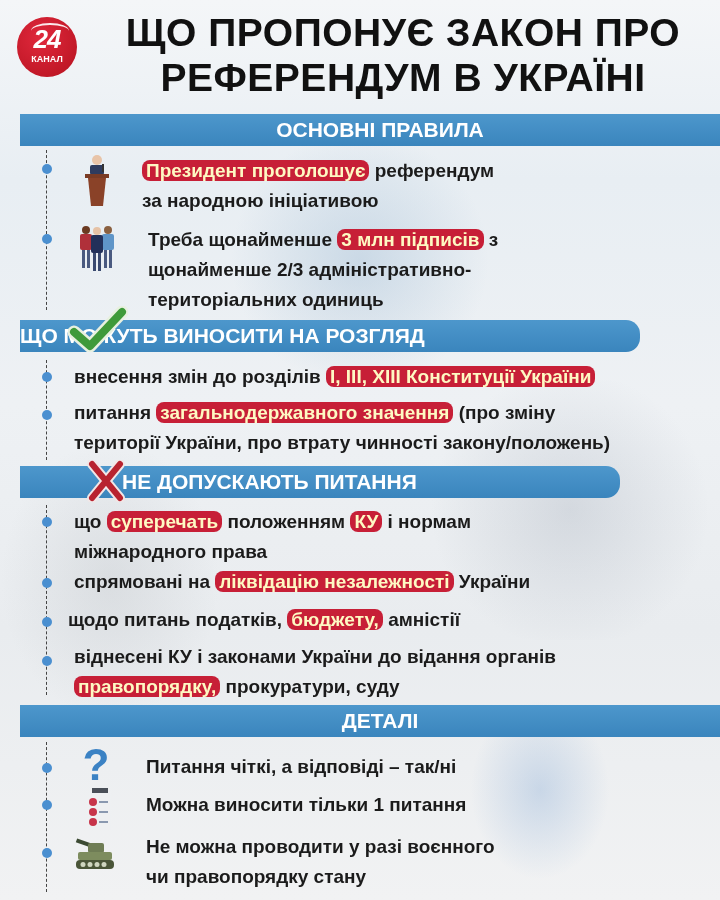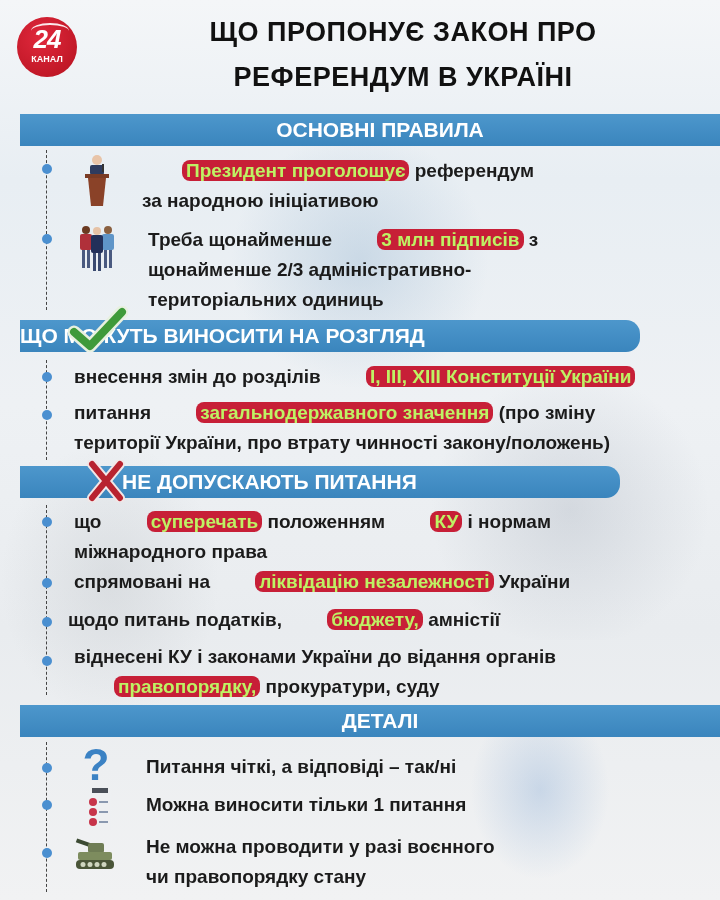--- a/index.html
+++ b/index.html
@@ -22,34 +22,34 @@
   .logo {
     position: absolute; left: 17px; top: 17px; width: 60px; height: 60px; border-radius: 50%;
     background: radial-gradient(circle at 40% 35%, #e0283c, #b5121f);
     color: #fff; text-align: center;
   }
   .logo .num { display:block; font-weight: 700; font-style: italic; font-size: 26px; line-height: 26px; margin-top: 9px; letter-spacing: -1px; }
   .logo .sub { display:block; font-weight: 700; font-size: 9px; line-height: 10px; margin-top: 2px; }
   .logo .arc { position:absolute; left: 14px; top: 6px; width: 38px; height: 16px; border-top: 2px solid rgba(255,255,255,0.9); border-radius: 50% 50% 0 0; }
   .title {
     position: absolute; left: 98px; top: 10px; width: 610px;
-    font-weight: 700; font-size: 27px; line-height: 45px; letter-spacing: 0.5px;
+    font-weight: 700; font-size: 39px; line-height: 45px; letter-spacing: 0.5px;
     color: #111; text-align: center; font-stretch: condensed;
   }
   .title span { display: block; }
 
   .banner {
     position: absolute; left: 0; width: 720px; height: 32px;
     background: linear-gradient(180deg, #4d97cc, #3a85bd);
     color: #fff; font-weight: 700; font-size: 21px; text-align: center; line-height: 32px; margin-left: 20px;
   }
   .banner.pill { border-radius: 0 14px 14px 0; }
 
   .item { position: absolute; font-weight: 700; font-size: 19px; line-height: 30px; color: #1b1b1b; }
-  .hl { background: #c71f37; color: #bef264; border-radius: 8px; padding: 0 4px; margin-left: 40px; }
+  .hl { background: #c71f37; color: #fef9c3; border-radius: 8px; padding: 0 4px; }
   .dot { position: absolute; width: 10px; height: 10px; border-radius: 50%; background: #4a8fd0; }
   .vline { position: absolute; left: 46px; width: 0; border-left: 1.5px dashed #444; }
 
   .icon { position: absolute; }
 </style>
 </head>
 <body>
 
 <div class="bg-blur">
   <div class="b1"></div>

